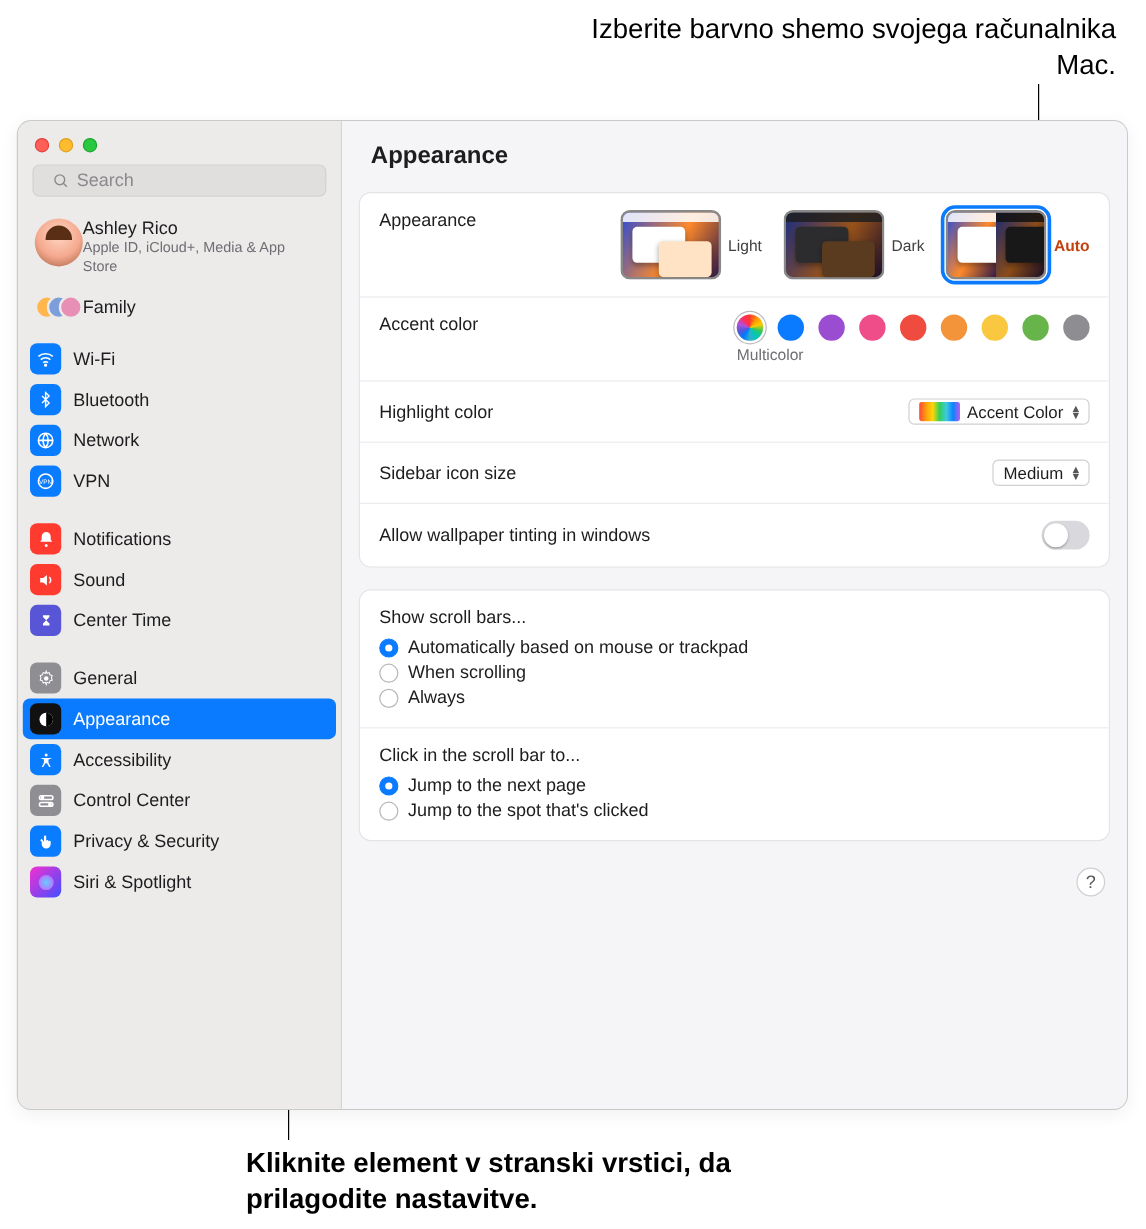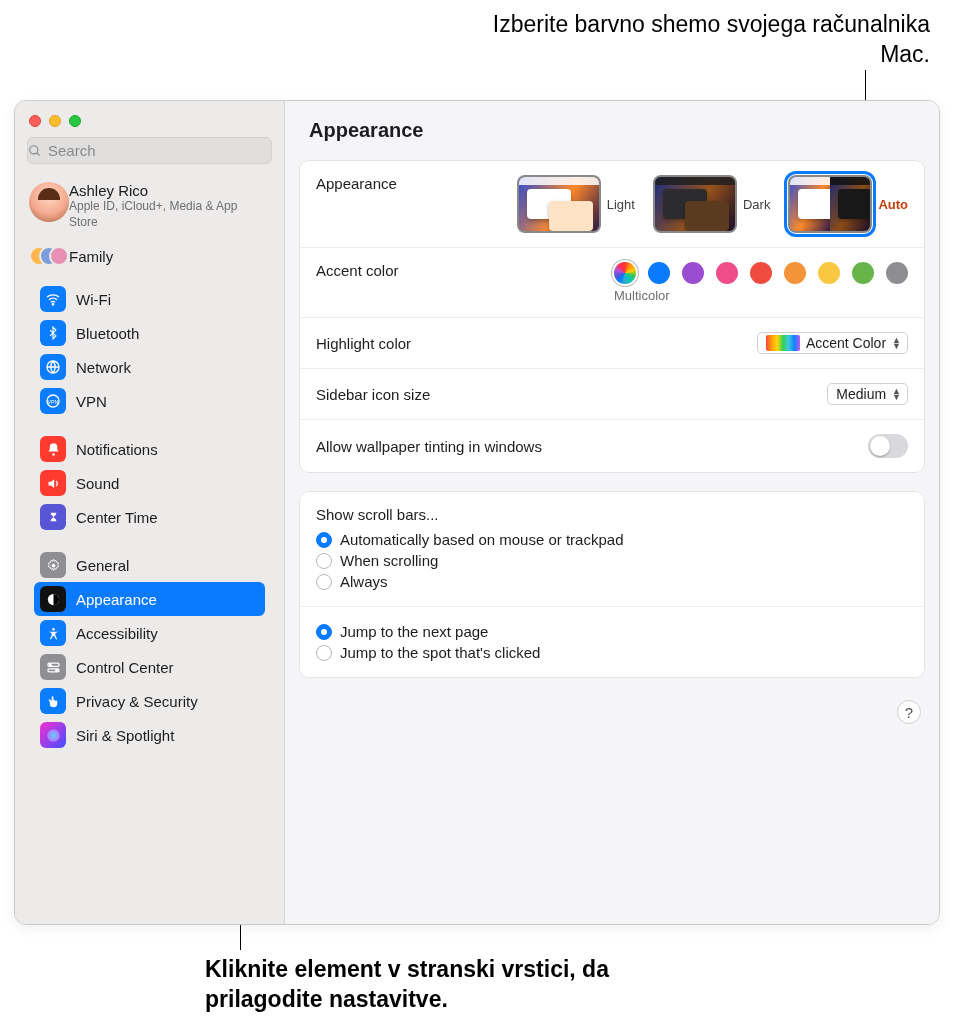--- a/index.html
+++ b/index.html
@@ -51,21 +51,21 @@
   .dot-yellow { background:#febc2e; border:1px solid #e1a023; }
   .dot-green { background:#28c840; border:1px solid #1ea730; }
 
   .search {
     margin: 0 12px 10px;
     background: #e0dfde;
     border: 1px solid #d3d2d1;
     border-radius: 6px;
     display: flex;
     align-items: center;
-    padding: 4px 0;
+    padding: 4px 16px;
     color: #8a8a8e;
     font-size: 15px;
   }
   .search svg { margin-right: 6px; }
 
   .user-block { display:flex; padding: 8px 14px; }
   .avatar {
     width: 40px; height: 40px; border-radius: 50%;
     background: radial-gradient(circle at 50% 35%, #ffd7c2 0%, #f4a98f 55%, #a15c3d 100%);
     position: relative; flex-shrink:0;
@@ -82,21 +82,21 @@
   .family-icon {
     width:40px; height:24px; position:relative; flex-shrink:0;
   }
   .family-icon span {
     position:absolute; width:20px; height:20px; border-radius:50%; border:2px solid #ecebea;
   }
   .family-icon span:nth-child(1){ left:0; top:2px; background:#ffb64d; }
   .family-icon span:nth-child(2){ left:10px; top:2px; background:#7c9edb; }
   .family-icon span:nth-child(3){ left:20px; top:2px; background:#e88fb6; }
 
-  .sidebar-list { padding: 4px 19px; overflow:hidden; }
+  .sidebar-list { padding: 4px 4px; overflow:hidden; }
   .group-spacer { height: 14px; }
   .sb-item {
     display:flex; align-items:center; gap:10px;
     padding: 4px 6px; border-radius:6px;
     cursor:default;
   }
   .sb-item.selected { background:#0a7bff; color:#fff; }
   .sb-icon {
     width: 26px; height: 26px; border-radius:6px;
     display:flex; align-items:center; justify-content:center;
@@ -474,20 +474,21 @@
               <div class="radio-dot"></div>
               <div class="radio-label">When scrolling</div>
             </div>
             <div class="radio-line">
               <div class="radio-dot"></div>
               <div class="radio-label">Always</div>
             </div>
           </div>
       </div>
       <div class="row vert-block">
+        <div class="radio-group-title">Click in the scroll bar to...</div>
         <div id="click-opts">
             <div class="radio-line">
               <div class="radio-dot on"></div>
               <div class="radio-label">Jump to the next page</div>
             </div>
             <div class="radio-line">
               <div class="radio-dot"></div>
               <div class="radio-label">Jump to the spot that's clicked</div>
             </div>
           </div>

